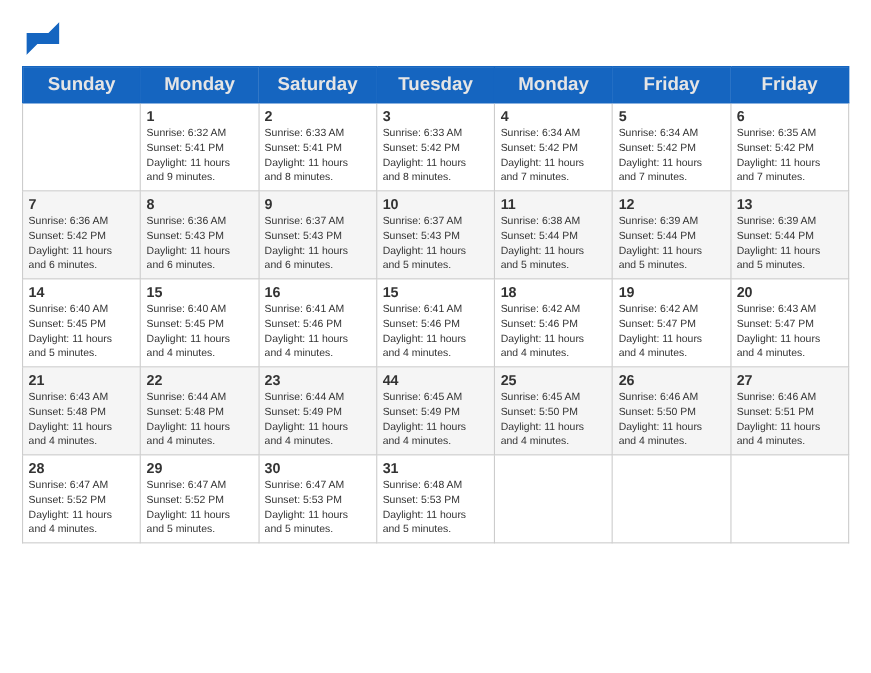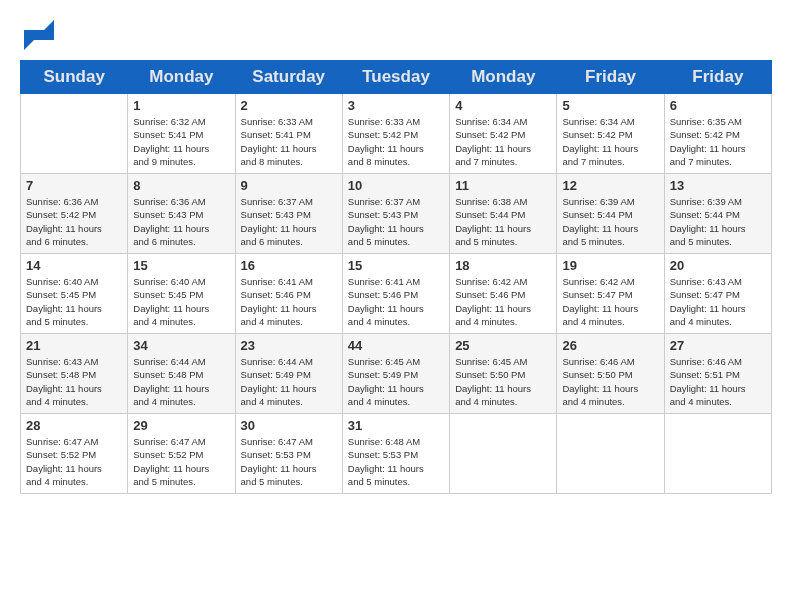--- a/index.html
+++ b/index.html
@@ -200,21 +200,21 @@
           <span class="date-num">20</span>
           <div class="cell-info">Sunrise: 6:43 AM<br>Sunset: 5:47 PM<br>Daylight: 11 hours<br>and 4 minutes.</div>
         </td>
       </tr>
       <tr class="row-shaded">
         <td>
           <span class="date-num">21</span>
           <div class="cell-info">Sunrise: 6:43 AM<br>Sunset: 5:48 PM<br>Daylight: 11 hours<br>and 4 minutes.</div>
         </td>
         <td>
-          <span class="date-num">34</span>
+          <span class="date-num">22</span>
           <div class="cell-info">Sunrise: 6:44 AM<br>Sunset: 5:48 PM<br>Daylight: 11 hours<br>and 4 minutes.</div>
         </td>
         <td>
           <span class="date-num">23</span>
           <div class="cell-info">Sunrise: 6:44 AM<br>Sunset: 5:49 PM<br>Daylight: 11 hours<br>and 4 minutes.</div>
         </td>
         <td>
           <span class="date-num">44</span>
           <div class="cell-info">Sunrise: 6:45 AM<br>Sunset: 5:49 PM<br>Daylight: 11 hours<br>and 4 minutes.</div>
         </td>

